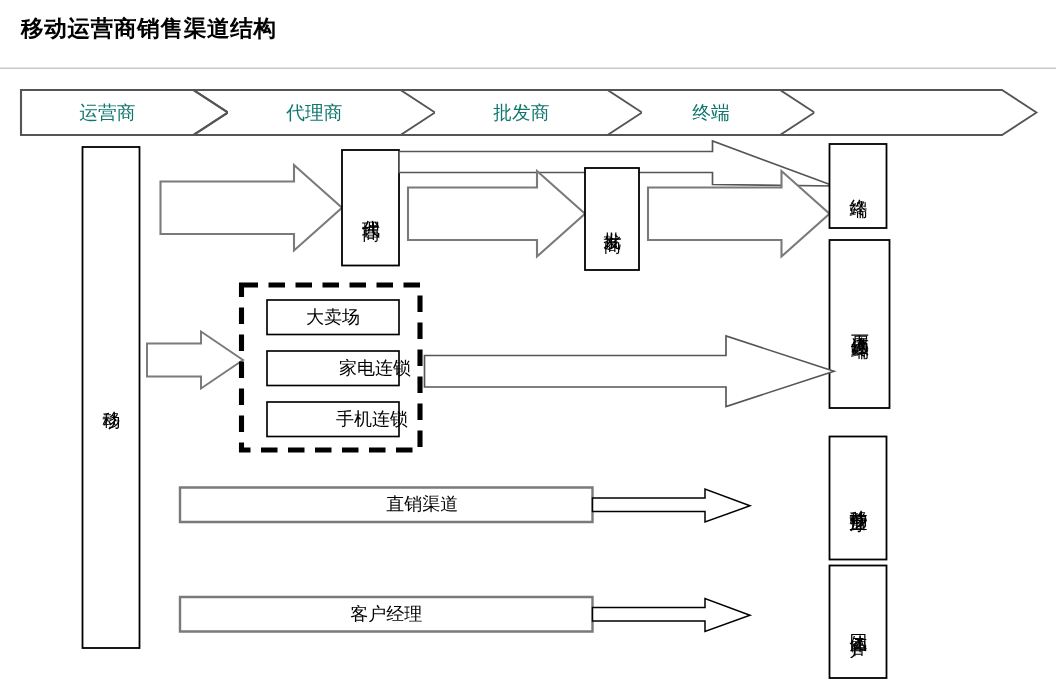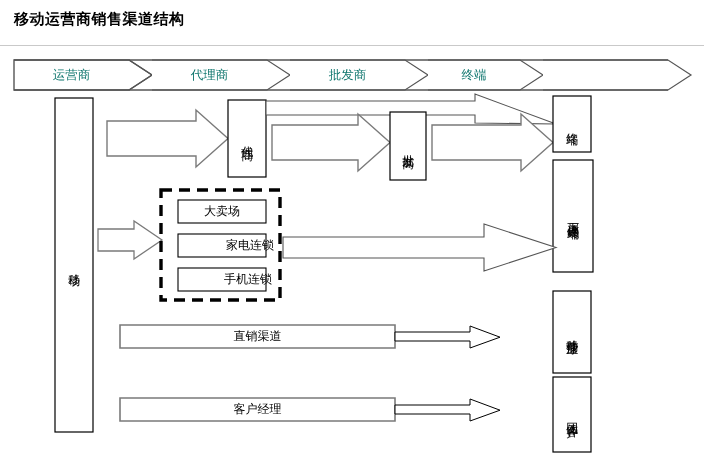--- a/index.html
+++ b/index.html
@@ -126,16 +126,16 @@
   <div class="vlbl" style="left:553px;top:160px;width:40px;height:112px;">下属连锁终端</div>
 
   <div class="vlbl" style="left:553px;top:291px;width:38px;height:82px;">移动营业厅</div>
 
   <div class="vlbl" style="left:553px;top:377px;width:38px;height:75px;">团体客户</div>
 
   <div class="lbl" style="left:178px;top:200px;width:88px;height:23px;">大卖场</div>
   <div class="lbl" style="left:178px;top:234px;width:88px;height:23px;padding-left:28px;">家电连锁</div>
   <div class="lbl" style="left:178px;top:268px;width:84px;height:23px;margin-left:28px;">手机连锁</div>
 
-  <div class="lbl" style="left:120px;top:325px;width:275px;height:23px;">直销渠道</div>
+  <div class="lbl" style="left:120px;top:325px;width:275px;height:23px;padding-left:24px;">直销渠道</div>
   <div class="lbl" style="left:120px;top:398px;width:275px;height:23px;font-family:Liberation Mono, monospace;">客户经理</div>
 
 </div>
 
 </body></html>

